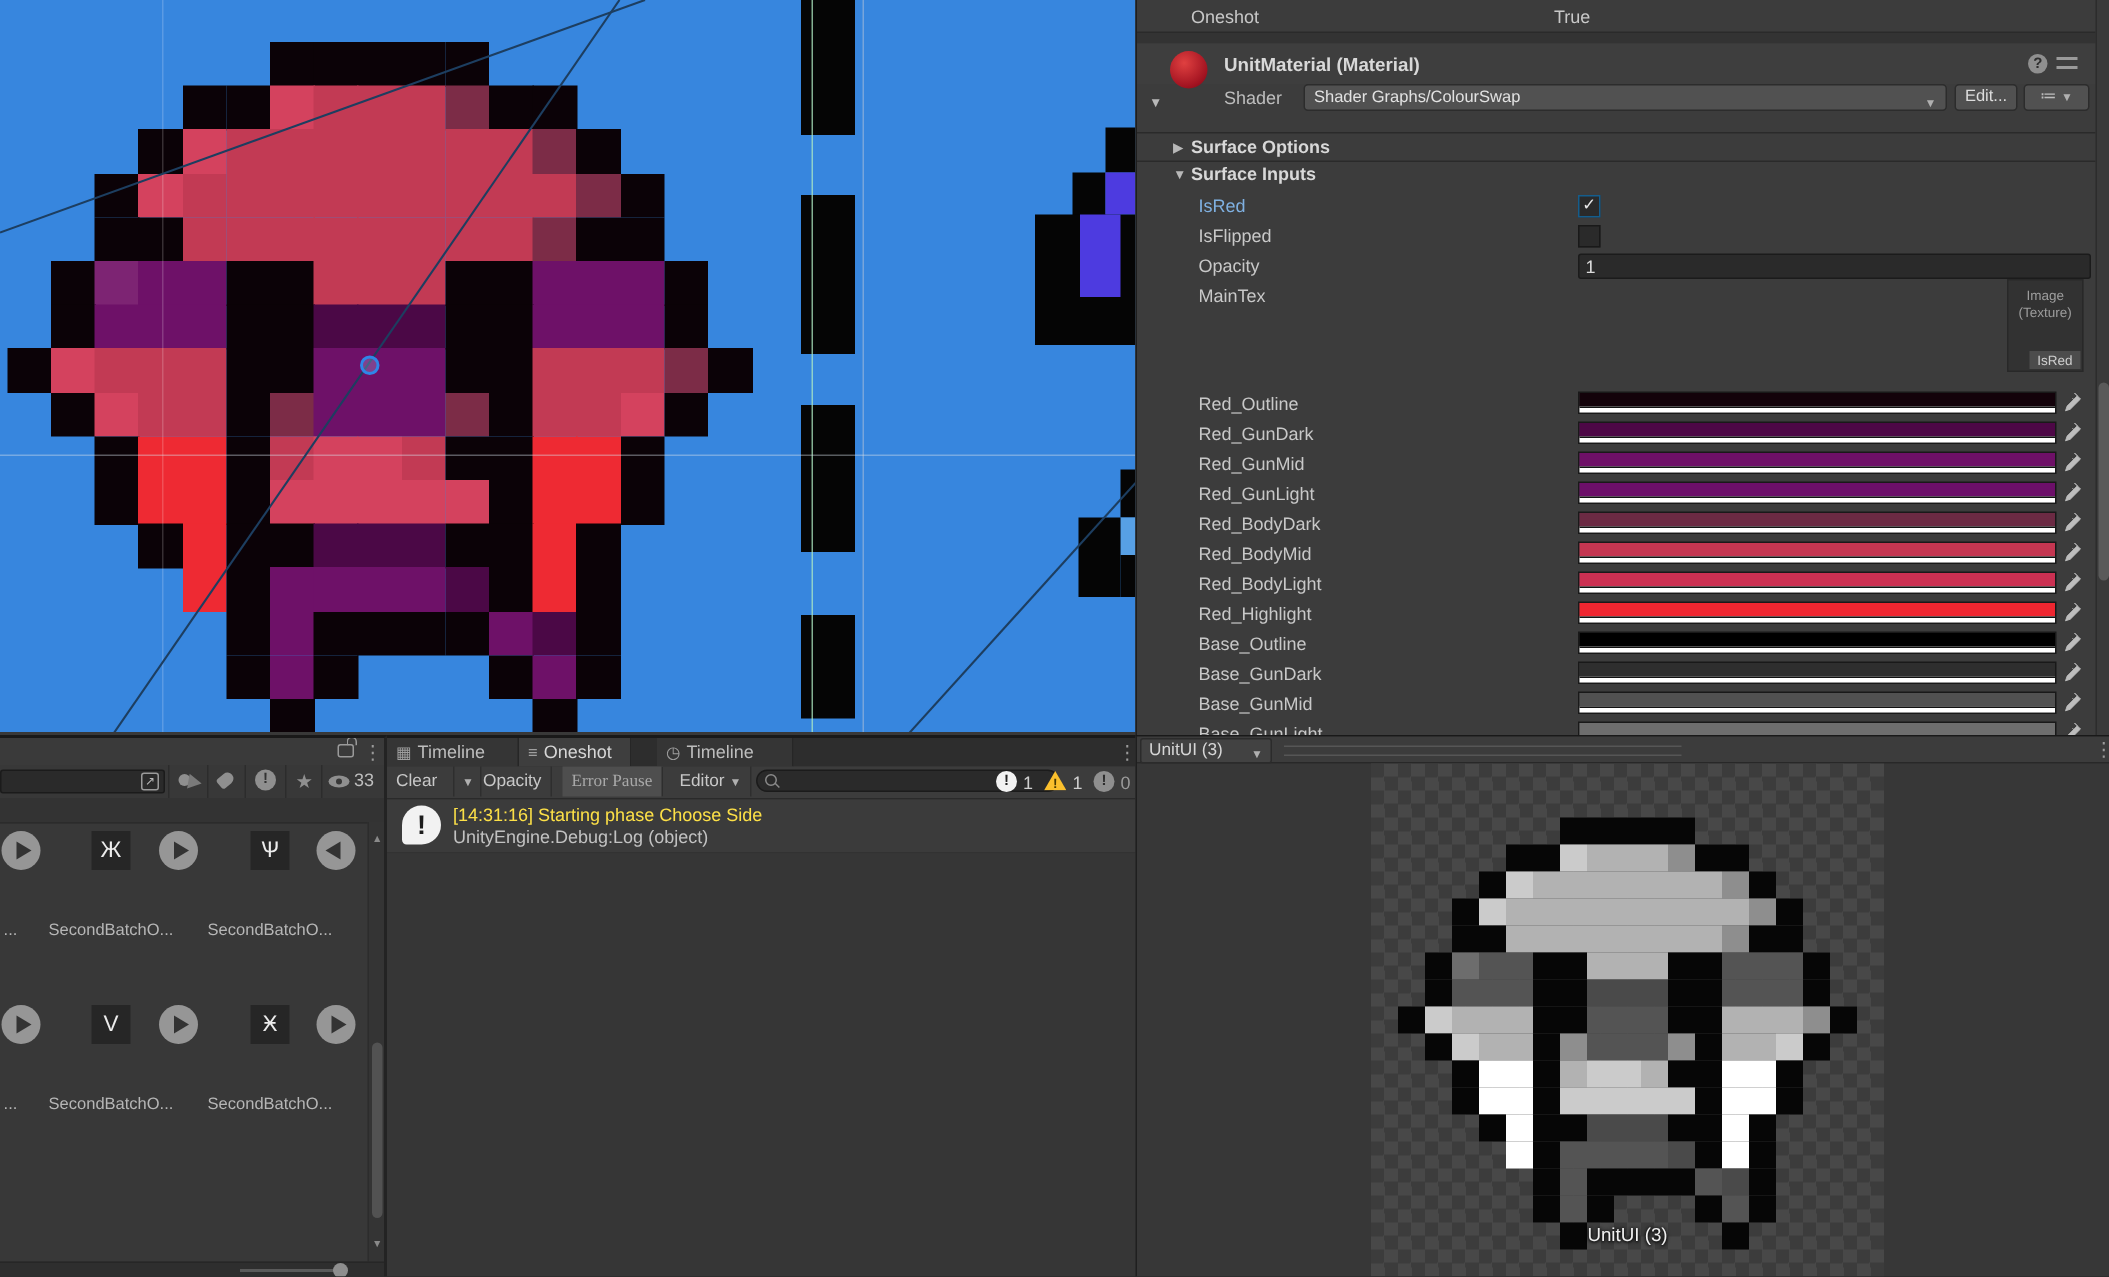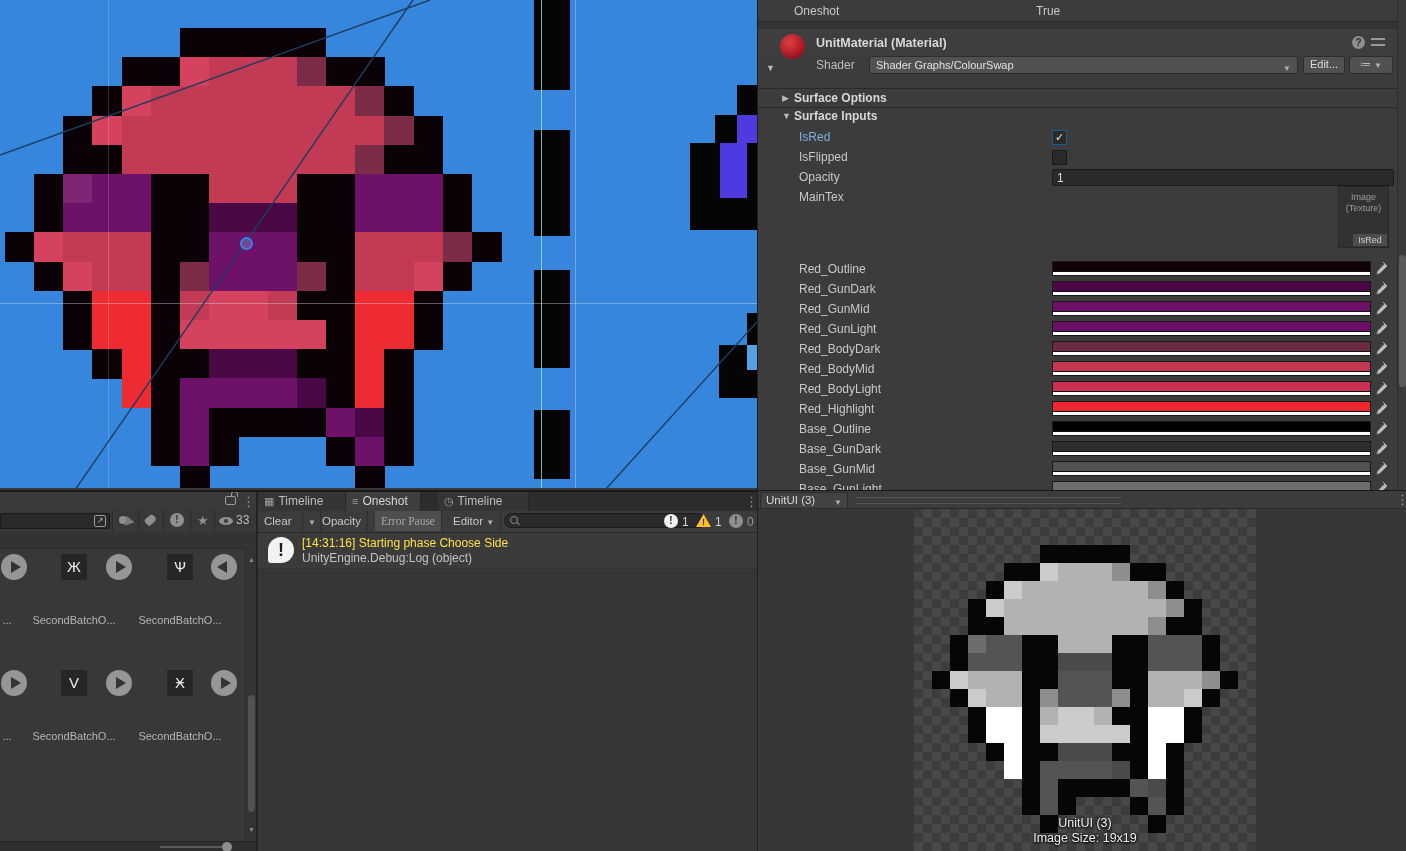--- a/index.html
+++ b/index.html
@@ -763,17 +763,16 @@
           <div class="px" style="left: 108px; top: 288px; width: 18.4px; height: 18.4px; background: rgb(6, 6, 6);"></div>
           <div class="px" style="left: 126px; top: 288px; width: 18.4px; height: 18.4px; background: rgb(84, 84, 84);"></div>
           <div class="px" style="left: 144px; top: 288px; width: 18.4px; height: 18.4px; background: rgb(6, 6, 6);"></div>
           <div class="px" style="left: 216px; top: 288px; width: 18.4px; height: 18.4px; background: rgb(6, 6, 6);"></div>
           <div class="px" style="left: 234px; top: 288px; width: 18.4px; height: 18.4px; background: rgb(84, 84, 84);"></div>
           <div class="px" style="left: 252px; top: 288px; width: 18.4px; height: 18.4px; background: rgb(6, 6, 6);"></div>
           <div class="px" style="left: 126px; top: 306px; width: 18.4px; height: 18.4px; background: rgb(6, 6, 6);"></div>
           <div class="px" style="left: 234px; top: 306px; width: 18.4px; height: 18.4px; background: rgb(6, 6, 6);"></div>
         </div>
       <div class="caption" style="left:0;top:307px;">UnitUI (3)</div>
-      <div class="caption" style="left:0;top:322px;">Image Size: 19x19</div>
     </div>
   </div>
 
 </div>
 
 </body></html>

